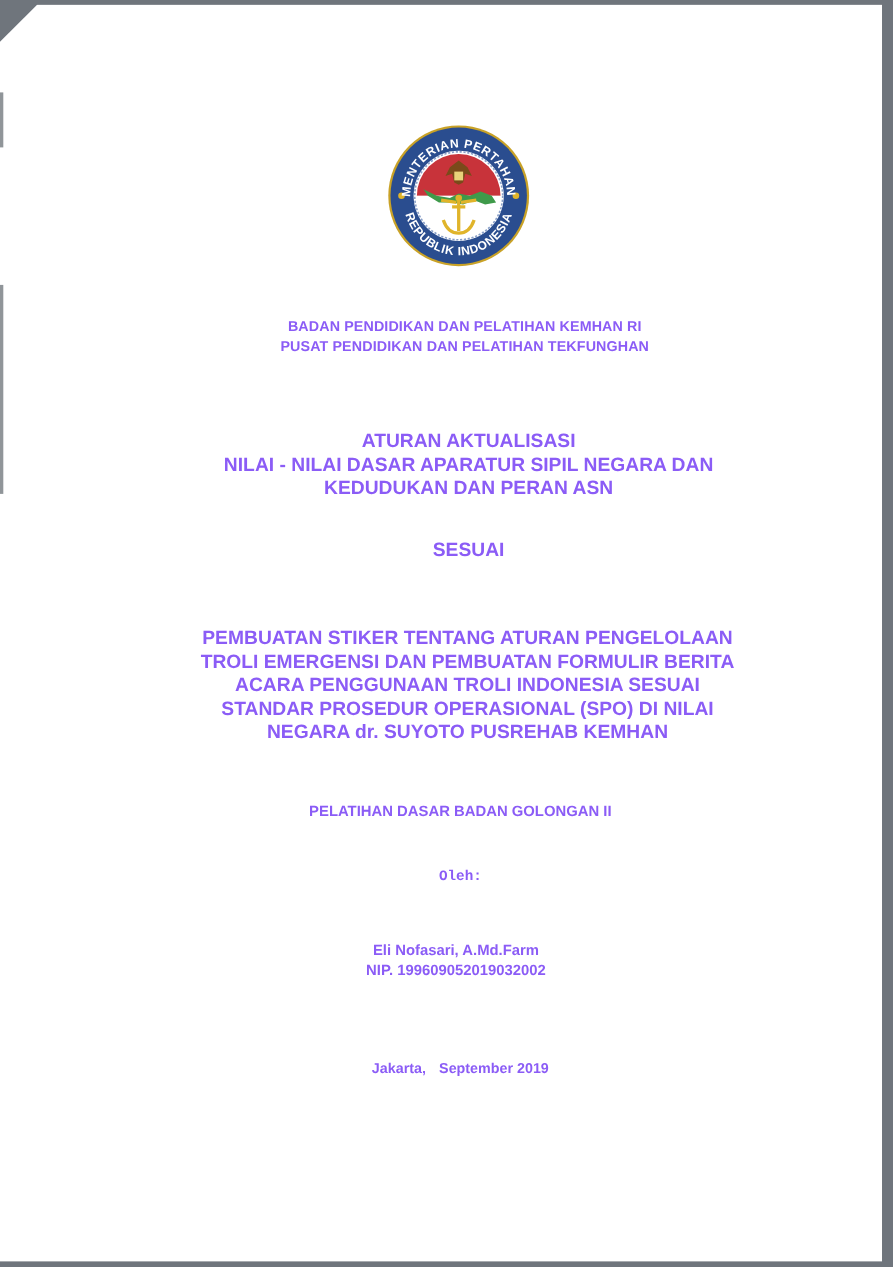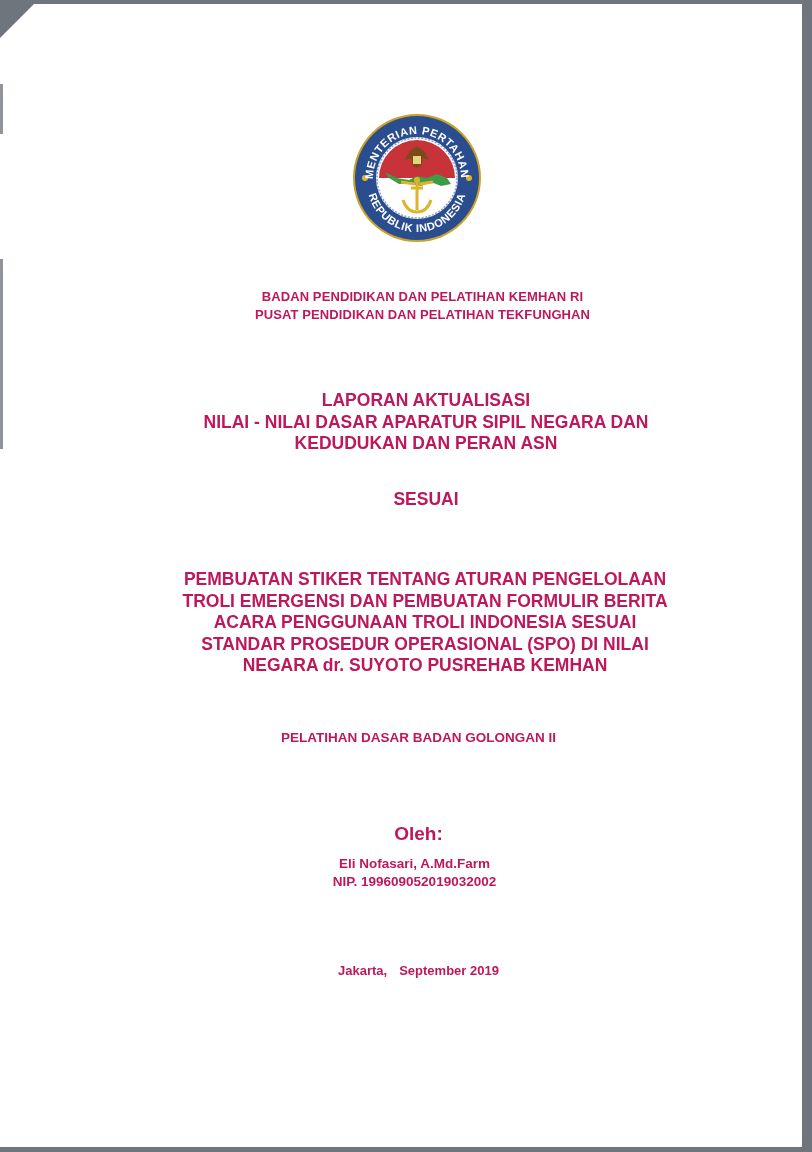--- a/index.html
+++ b/index.html
@@ -10,30 +10,30 @@
 
     .paper {
       position: absolute; left: 0; top: 4px; width: 802px; height: 1143px;
       background: #ffffff;
       clip-path: polygon(34px 0, 100% 0, 100% 100%, 0 100%, 0 34px);
     }
     .edge-shadow-left {
       position: absolute; left: 0; width: 3px; background: #7d8287; opacity: 0.85;
     }
 
-    .text-block { position: absolute; left: 0; width: 812px; text-align: center; color: #be185d; font-weight: bold; }
+    .text-block { position: absolute; left: 0; width: 812px; text-align: center; color: #8b5cf6; font-weight: bold; }
 
     .logo { position: absolute; left: 351px; top: 108px; width: 132px; height: 132px; }
 
     .inst { top: 284px; font-size: 13px; line-height: 18px; letter-spacing: 0.1px; padding-left: 33px; }
     .laporan { top: 386px; font-size: 17.5px; line-height: 21.5px; padding-left: 40px; }
     .tentang { top: 485px; font-size: 17.5px; line-height: 20px; padding-left: 40px; }
     .judul { top: 565px; font-size: 17.5px; line-height: 21.6px; padding-left: 38px; }
     .pelatihan { top: 725px; font-size: 13.5px; line-height: 18px; padding-left: 25px; }
-    .oleh { top: 821px; font-size: 19px; line-height: 18px; padding-left: 25px; }
+    .oleh { top: 784px; font-size: 13px; line-height: 18px; padding-left: 25px; font-family: Liberation Mono, monospace; }
     .author { top: 851px; font-size: 13.5px; line-height: 18px; padding-left: 17px; }
     .place-date { top: 958px; font-size: 13px; line-height: 18px; padding-left: 25px; }
     .place-date .gap { display: inline-block; width: 12px; }
   </style>
 </head>
 <body>
 
 <div class="scan-bg"></div>
 
 <div class="paper">
@@ -80,21 +80,21 @@
       <textPath href="#arcBottom" startOffset="50%" text-anchor="middle">REPUBLIK INDONESIA</textPath>
     </text>
   </svg>
 
   <div class="text-block inst">
     <div>BADAN PENDIDIKAN DAN PELATIHAN KEMHAN RI</div>
     <div>PUSAT PENDIDIKAN DAN PELATIHAN TEKFUNGHAN</div>
   </div>
 
   <div class="text-block laporan">
-    <div>LAPORAN AKTUALISASI</div>
+    <div>ATURAN AKTUALISASI</div>
     <div>NILAI - NILAI DASAR APARATUR SIPIL NEGARA DAN</div>
     <div>KEDUDUKAN DAN PERAN ASN</div>
   </div>
 
   <div class="text-block tentang">SESUAI</div>
 
   <div class="text-block judul">
     <div>PEMBUATAN STIKER TENTANG ATURAN PENGELOLAAN</div>
     <div>TROLI EMERGENSI DAN PEMBUATAN FORMULIR BERITA</div>
     <div>ACARA PENGGUNAAN TROLI INDONESIA SESUAI</div>

